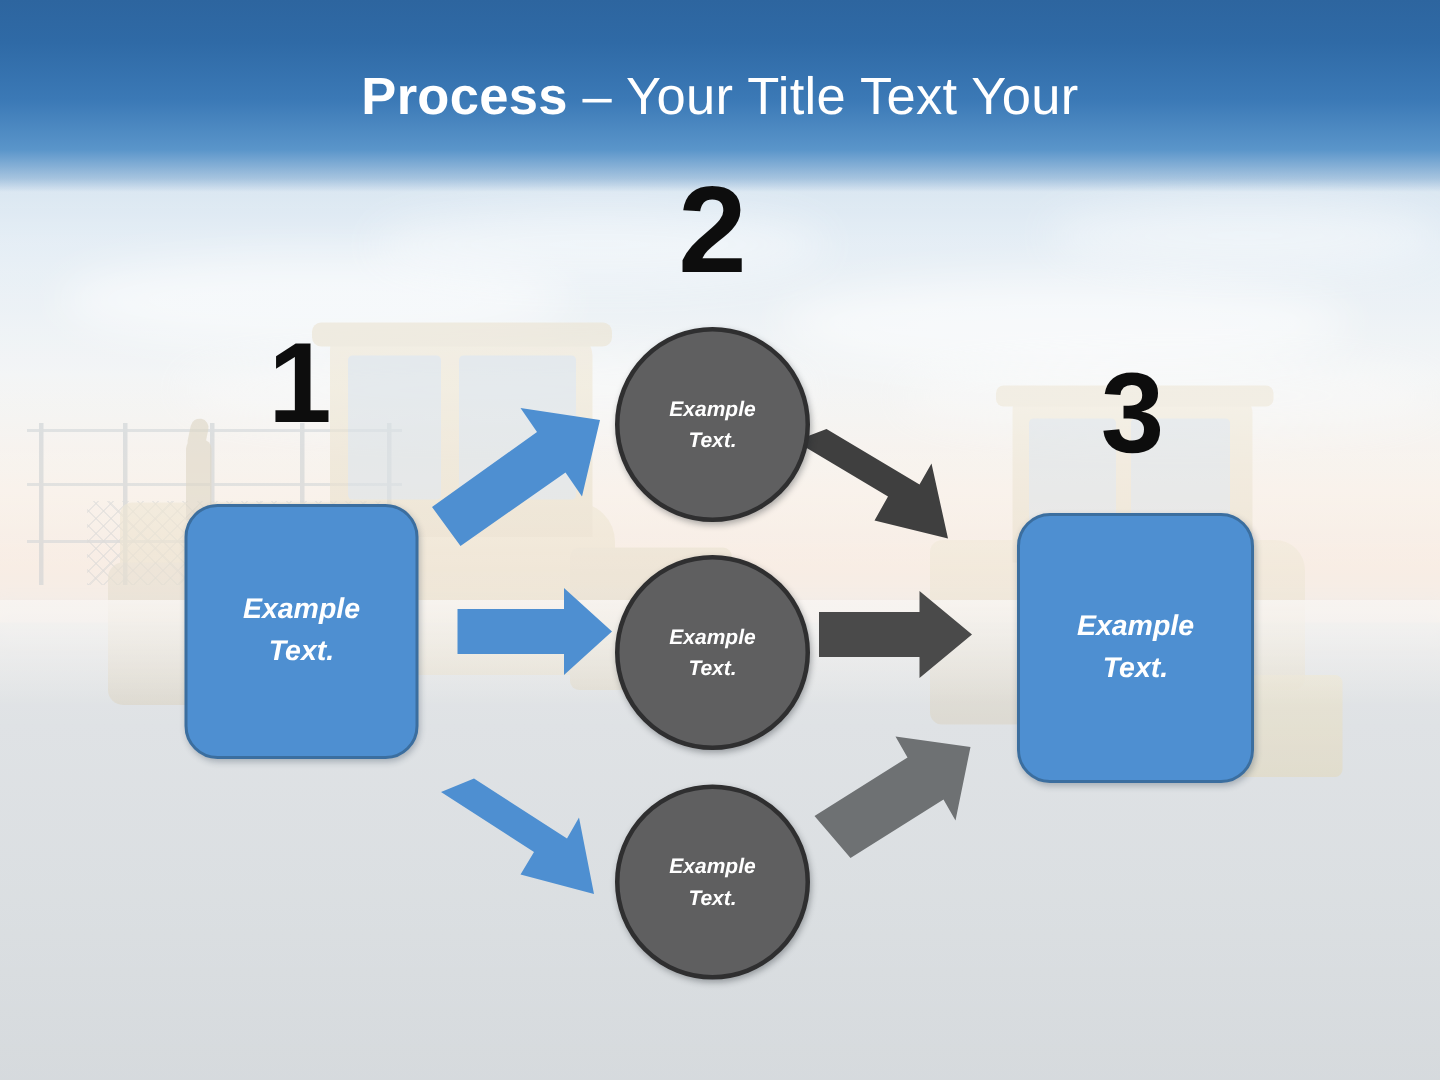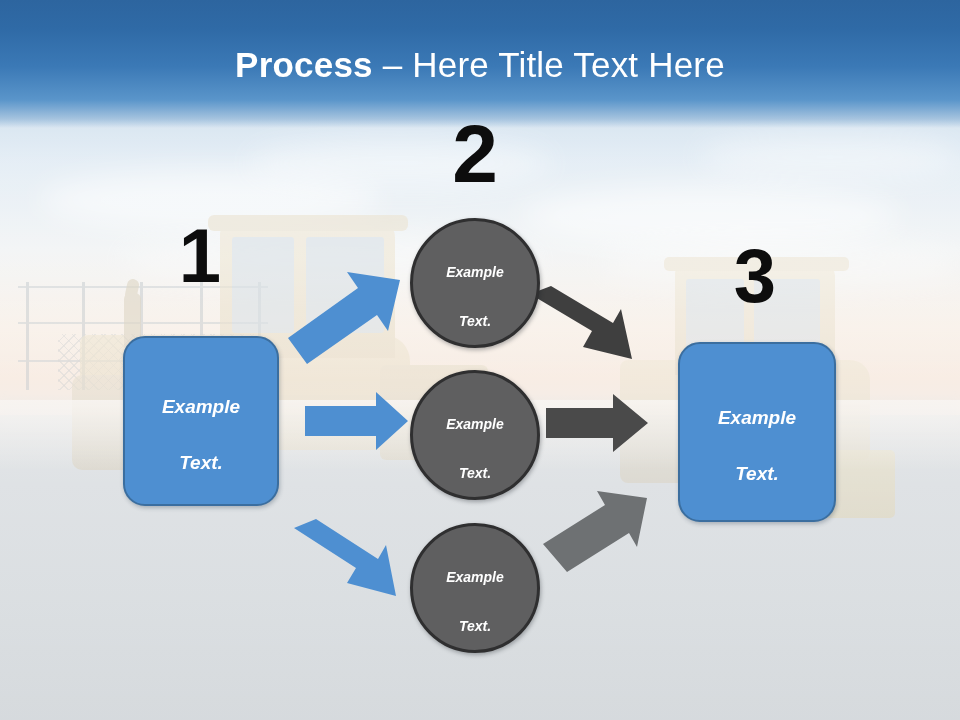--- a/index.html
+++ b/index.html
@@ -242,21 +242,21 @@
   .gray-circle.c-top { left: 410px; top: 218px; }
   .gray-circle.c-mid { left: 410px; top: 370px; }
   .gray-circle.c-bot { left: 410px; top: 523px; }
 
   
   .arrow-layer {
     position: absolute; left: 0; top: 0; width: 960px; height: 720px;
     pointer-events: none;
   }
 
-  .cell-text { display: block; margin-top: 28px; }
+  .cell-text { display: block; }
 </style>
 </head>
 <body>
 
 <div id="slide">
 
   <div class="bg-layer">
     <div class="bg-sky"></div>
     <div class="cloud c1"></div>
     <div class="cloud c2"></div>
@@ -302,21 +302,21 @@
       <div class="small"></div>
       <div class="small-cab"></div>
     </div>
 
     <div class="ground-haze"></div>
     <div class="bg-wash"></div>
   </div>
 
   <div class="header-band"></div>
   <div class="slide-title">
-    <span class="strong">Process</span><span class="light"> – </span><span class="light">Here Title Text Here</span>
+    <span class="strong">Process</span><span class="light"> – </span><span class="light">Your Title Text Your</span>
   </div>
 
   <svg class="arrow-layer" width="960" height="720" viewBox="0 0 960 720">
 
     <g>
       <polygon points="288,338 358,288 347,272 400,280 388,331 377,315 307,364" fill="#4e8fd1"></polygon>
     </g>
 
     <g>
       <polygon points="305,406 376,406 376,392 408,421 376,450 376,436 305,436" fill="#4e8fd1"></polygon>

